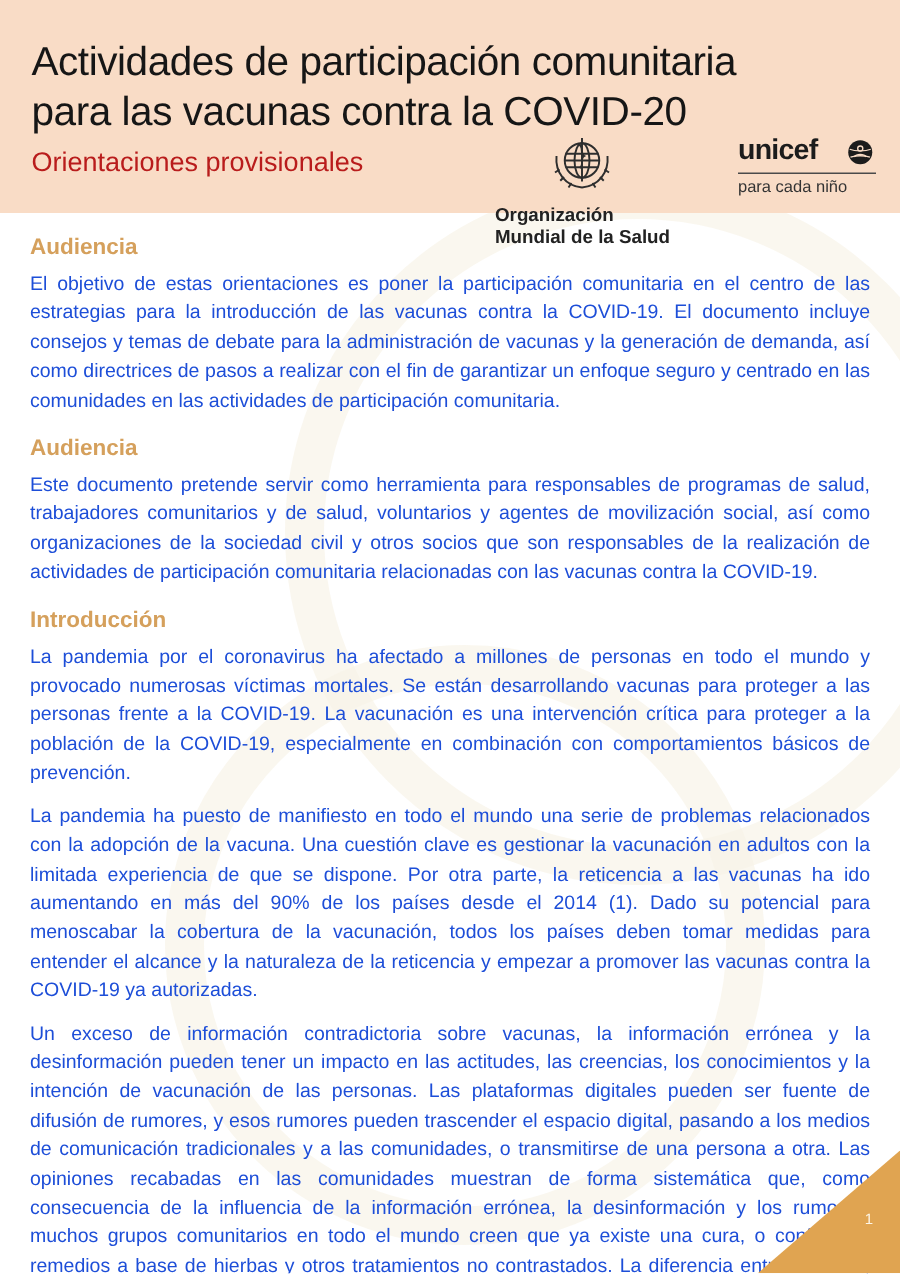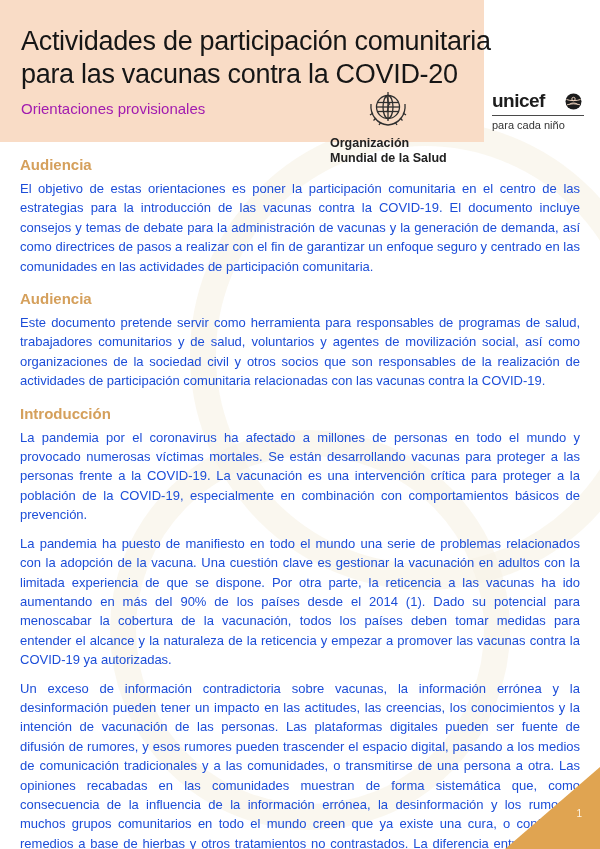--- a/index.html
+++ b/index.html
@@ -22,37 +22,37 @@
     border: 26px solid #f7f3e7;
     opacity: 0.65;
     pointer-events: none;
   }
   .wm1 { width: 470px; height: 470px; left: 190px; top: 120px; }
   .wm2 { width: 400px; height: 400px; left: 110px; top: 430px; }
 
   
   .header {
     position: relative;
-    width: 484px;
+    width: 600px;
     height: 142px;
     background: #f9dcc6;
     z-index: 2;
   }
   .header-text { position: absolute; left: 21px; top: 25px; }
   .title-line {
     font-size: 27px;
     line-height: 33px;
     color: #161616;
     letter-spacing: -0.3px;
     white-space: nowrap;
   }
   .subtitle-line {
-    font-size: 15px;
+    font-size: 18px;
     line-height: 21px;
-    color: #a21caf;
+    color: #b91c1c;
     margin-top: 0px;
   }
   .subtitle-block { margin-top: 7px; }
 
   
   .who-logo {
     position: absolute;
     left: 330px;
     top: 88px;
     display: flex;

